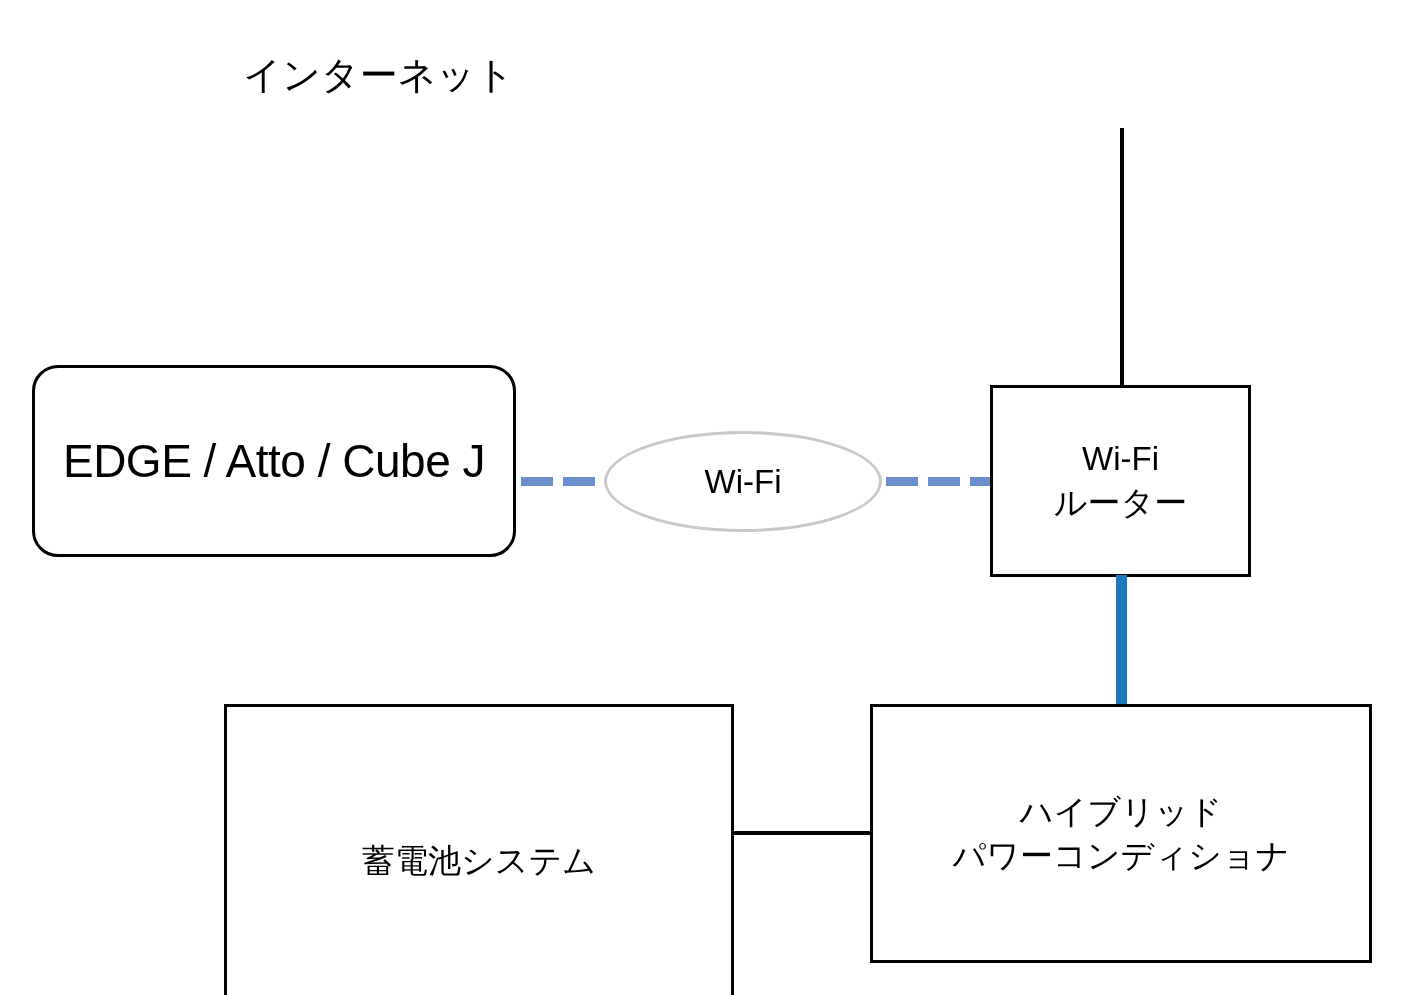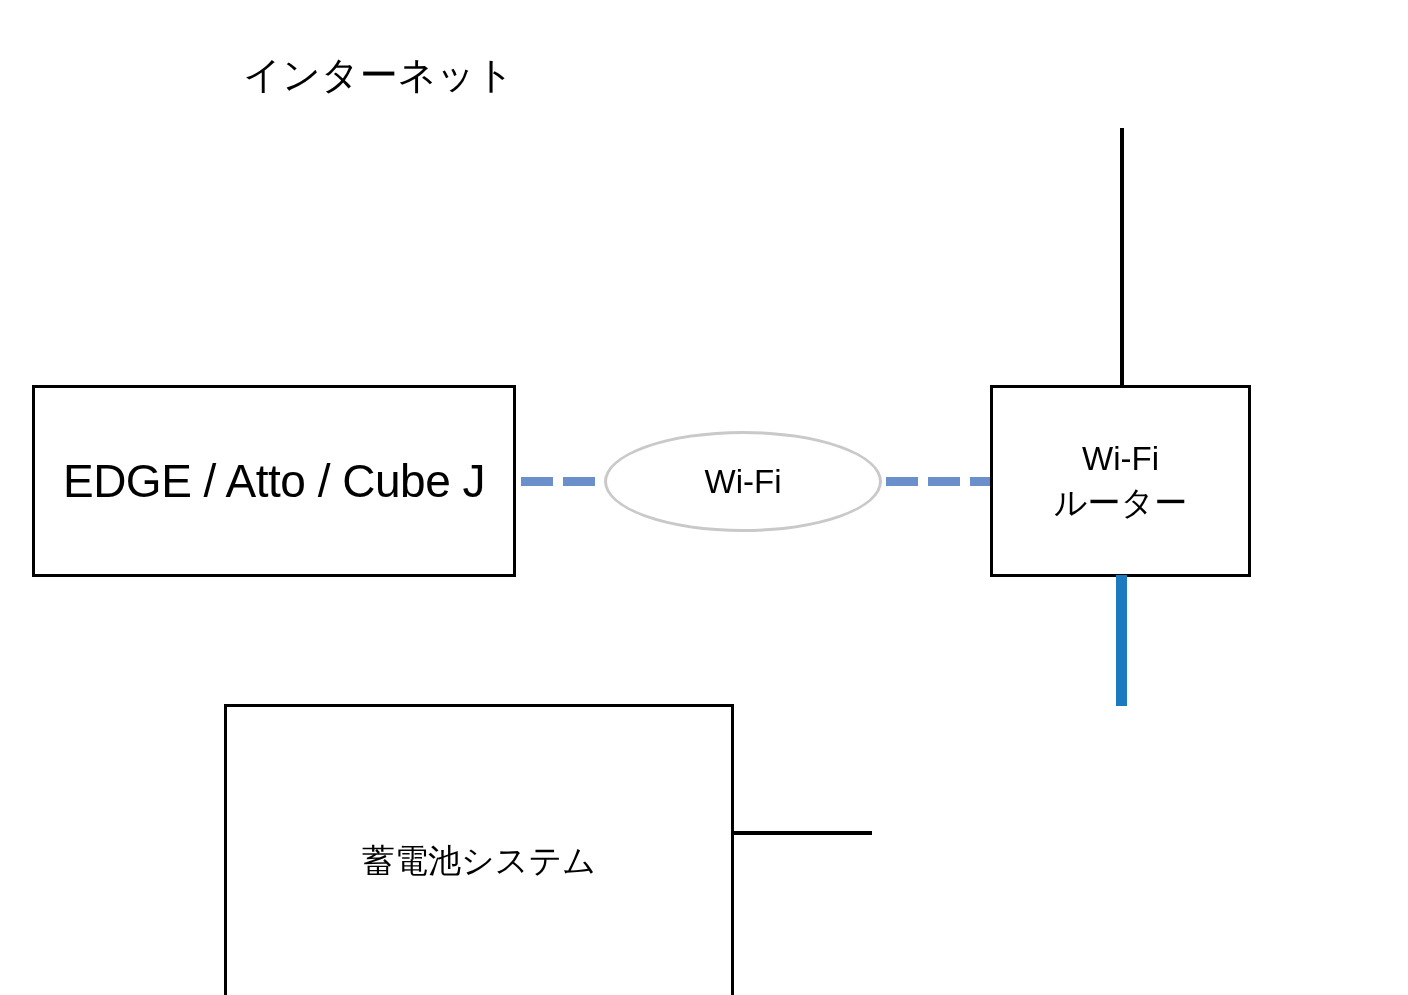--- a/index.html
+++ b/index.html
@@ -23,25 +23,26 @@
     display: flex;
     align-items: center;
     justify-content: center;
     text-align: center;
     color: #000000;
     line-height: 1.32;
     white-space: pre-line;
   }
   #box-edge {
     left: 32px;
-    top: 385px;
+    top: 365px;
     width: 484px;
     height: 192px;
     font-size: 46px;
     letter-spacing: -0.5px;
+    border-radius: 26px;
   }
   #box-router {
     left: 990px;
     top: 385px;
     width: 261px;
     height: 192px;
     font-size: 33px;
   }
   #box-battery {
     left: 224px;
@@ -148,14 +149,16 @@
 
   <div class="node-box" id="box-router">Wi-Fi
 ルーター</div>
 
   <div id="line-router-pcs"></div>
 
   <div class="node-box" id="box-battery">蓄電池システム</div>
 
   <div class="line-black-h" id="line-battery-pcs"></div>
 
+  <div class="node-box" id="box-pcs">ハイブリッド
+パワーコンディショナ</div>
 
 </div>
 
 </body></html>

